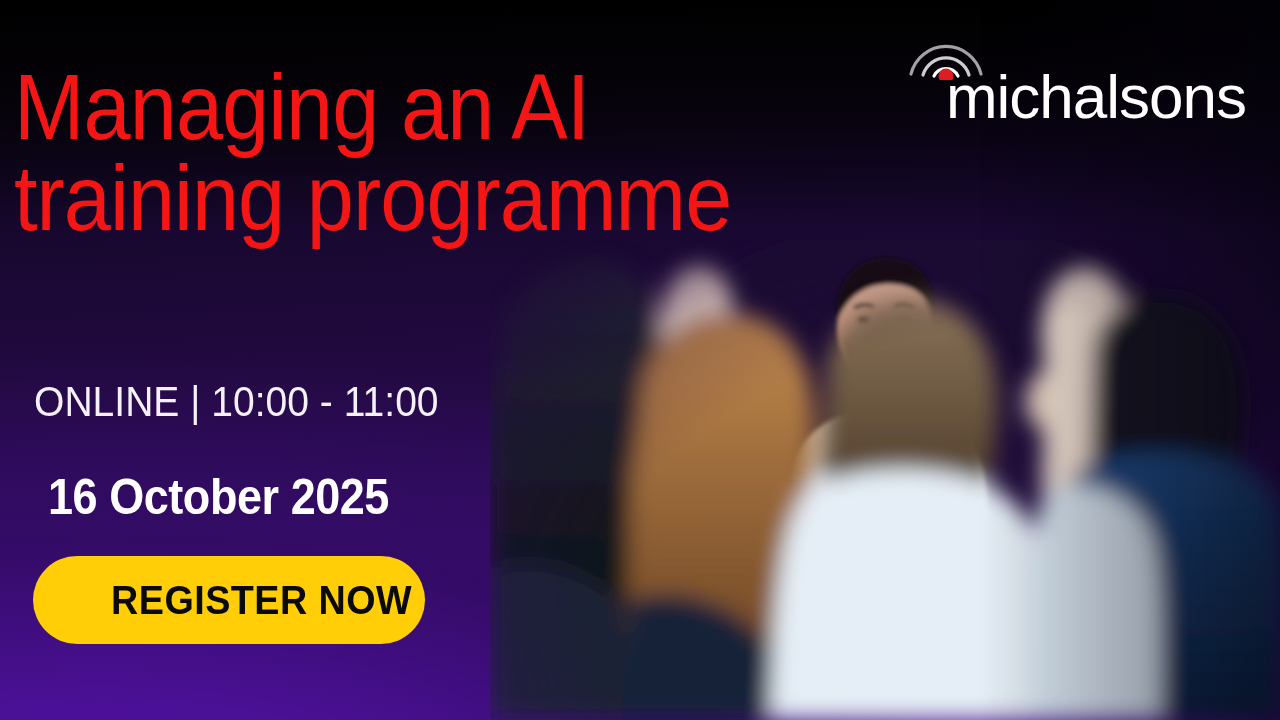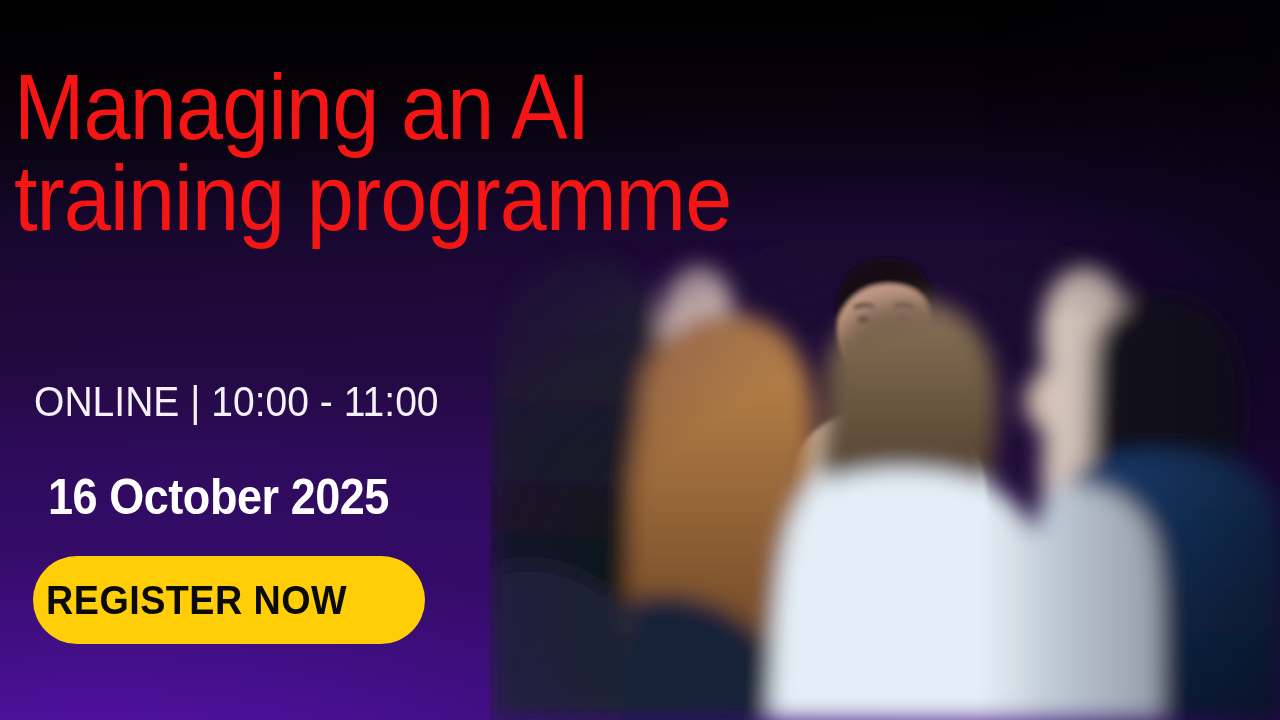--- a/index.html
+++ b/index.html
@@ -73,21 +73,21 @@
     font-family:"Liberation Sans Narrow","Liberation Sans", sans-serif;
     transform:scaleX(.9); transform-origin:left top;
     letter-spacing:-.5px; white-space:nowrap;
   }
 
   
   #cta {
     position:absolute; left:33px; top:556px;
     width:392px; height:88px; border-radius:44px;
     background:#FFCE06; border:none; cursor:pointer;
-    display:flex; align-items:center; justify-content:flex-start;
+    display:flex; align-items:center; justify-content:flex-end;
   }
   #cta-label {
     color:#0A0A0A; font-size:41px; font-weight:700;
     font-family:"Liberation Sans Narrow","Liberation Sans", sans-serif;
     transform:scaleX(.92);
     letter-spacing:.5px; white-space:nowrap;
   }
 </style>
 </head>
 <body>
@@ -206,20 +206,31 @@
           <path d="M590 230 C640 202 748 206 780 250 C802 282 790 392 790 480 L560 480 C560 370 566 256 590 230 Z" fill="url(#gNavy)"></path>
           <path d="M556 250 C596 238 640 250 660 288 C676 320 672 410 672 480 L540 480 C540 380 540 282 556 250 Z" fill="#DCE9F4"></path>
         </g>
       </g>
     </svg>
   </div>
 
   <div id="vignette-top"></div>
   <div id="vignette-right"></div>
 
+  <div id="logo">
+    <div id="logo-mark">
+      <svg width="86" height="50" viewBox="0 0 86 50">
+        <path d="M8 44 A36 36 0 0 1 78 44" fill="none" stroke="#C9C9CF" stroke-width="3.2" stroke-linecap="round" opacity=".8"></path>
+        <path d="M20 45 A24 24 0 0 1 66 45" fill="none" stroke="#E2E2E8" stroke-width="3.2" stroke-linecap="round" opacity=".9"></path>
+        <path d="M31 46 A13.5 13.5 0 0 1 55 46" fill="none" stroke="#FFFFFF" stroke-width="3.2" stroke-linecap="round"></path>
+        <circle cx="43" cy="46" r="7.5" fill="#E01B22"></circle>
+      </svg>
+    </div>
+    <div id="logo-word">michalsons</div>
+  </div>
 
   <h1 id="headline">
     <span class="l1">Managing an AI</span>
     <span class="l2">training programme</span>
   </h1>
 
   <div id="when">ONLINE | 10:00 - 11:00</div>
   <div id="date">16 October 2025</div>
 
   <button id="cta">

